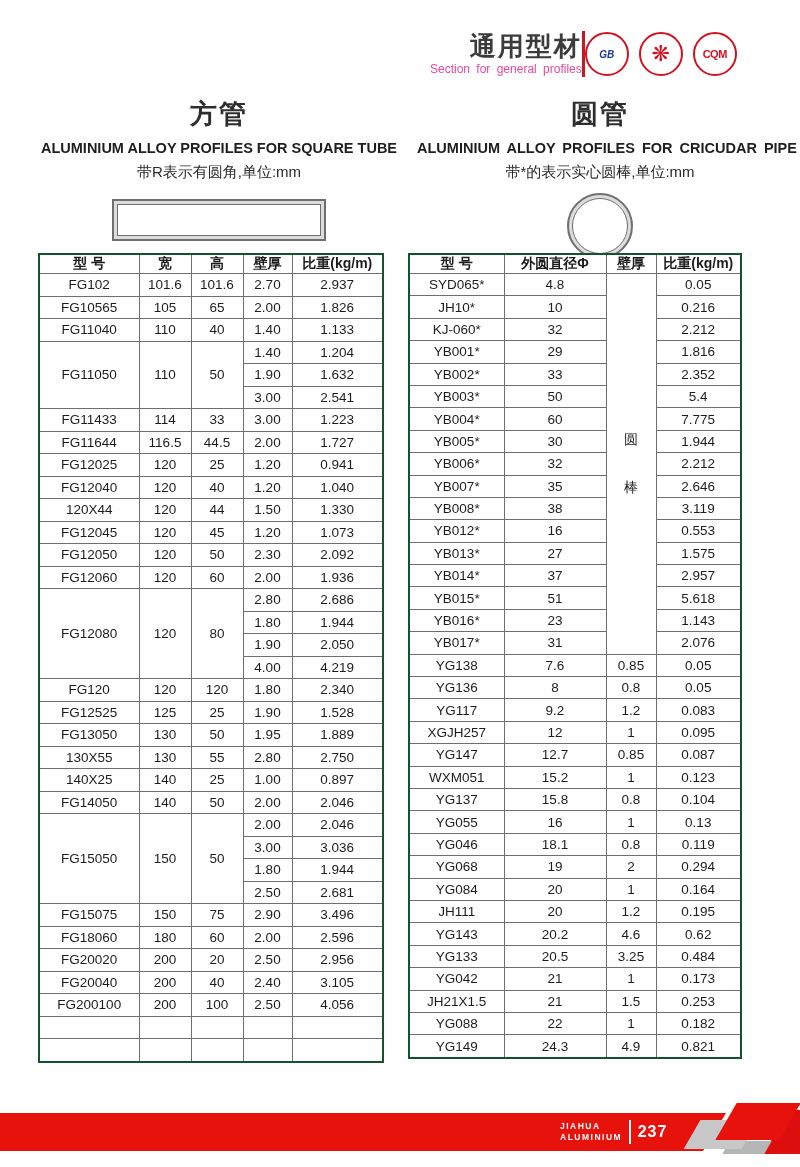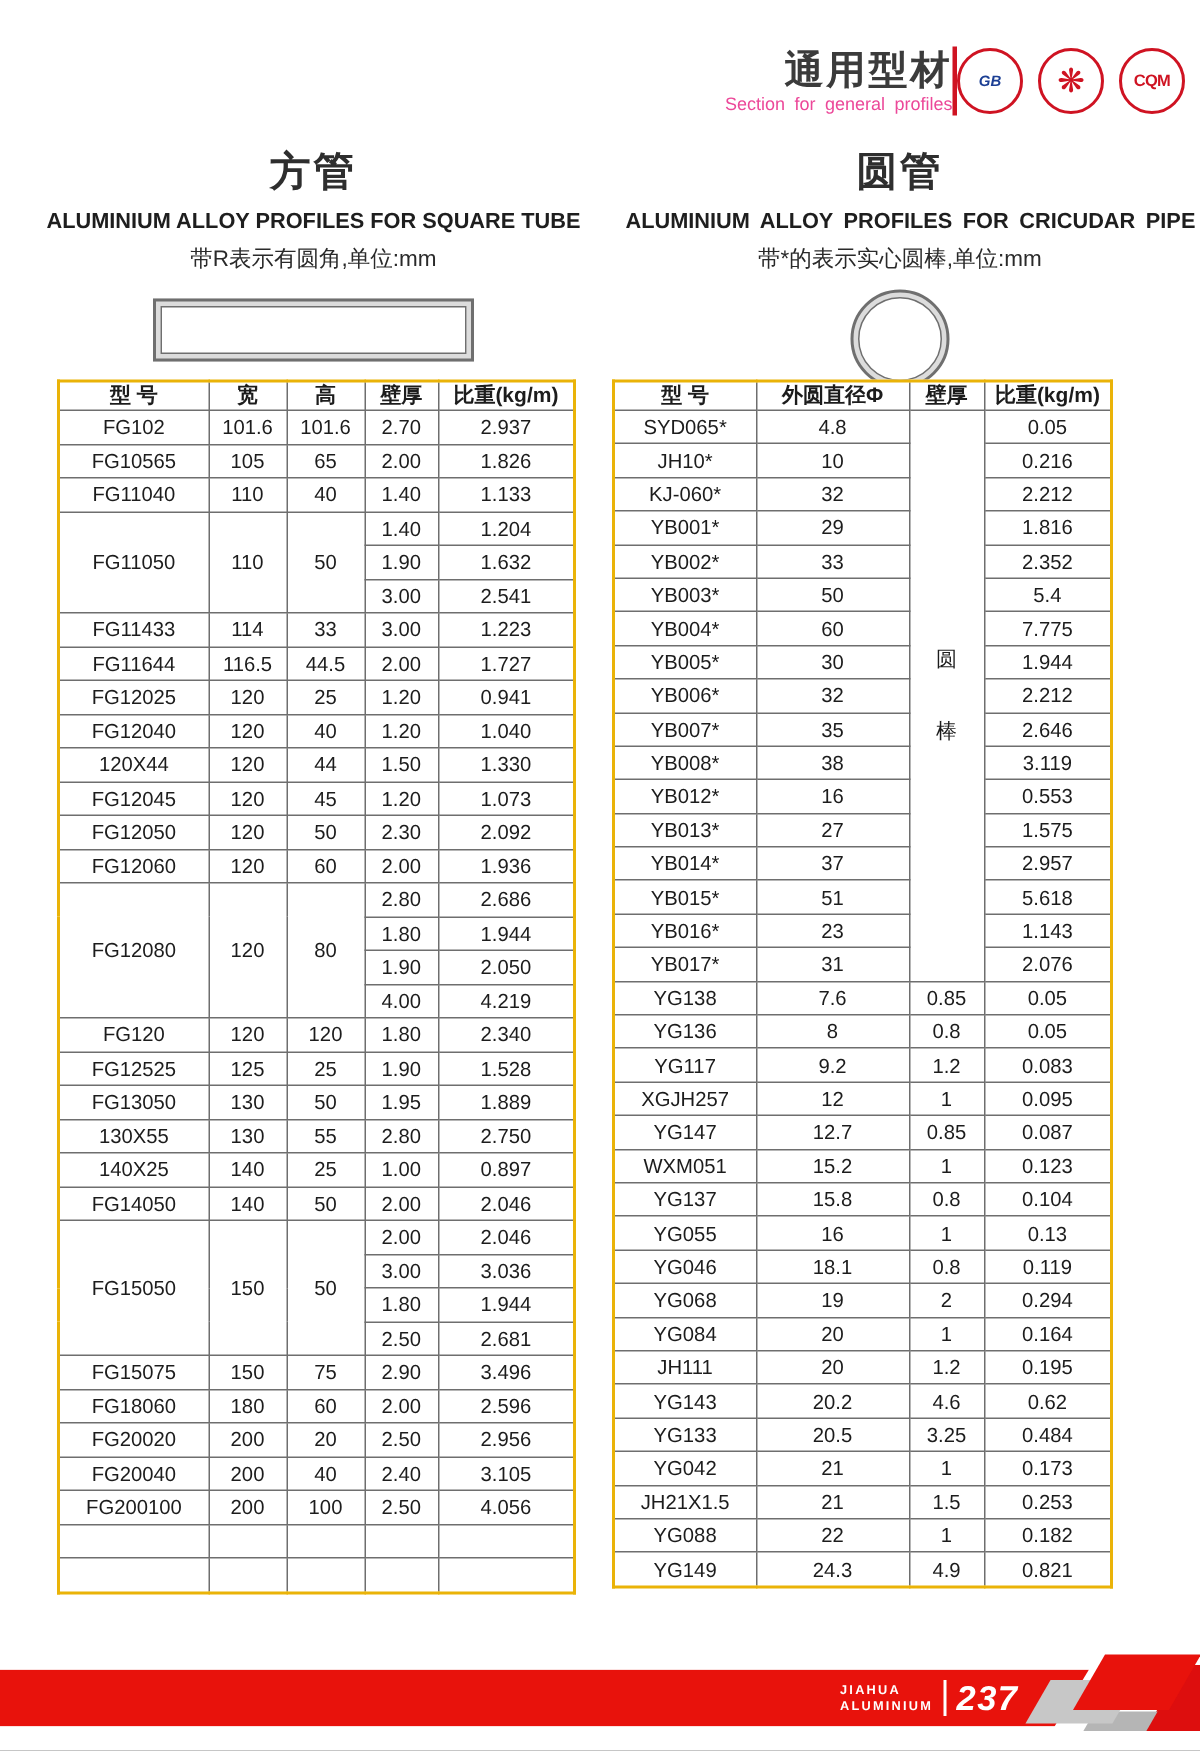--- a/index.html
+++ b/index.html
@@ -5,35 +5,35 @@
   * { margin:0; padding:0; box-sizing:border-box; }
   html,body { background:#9a9a9a; }
   body { font-family:"Liberation Sans", sans-serif; }
   .page {
     position:relative; width:800px; height:1167px; margin:0 auto;
     background:#ffffff; overflow:hidden; color:#1c1c1c;
   }
 
   
   .header { position:absolute; top:24px; left:430px; width:360px; height:60px;
-            display:flex; align-items:center; justify-content:flex-end; }
+            display:flex; align-items:center; }
   .header-title-block { text-align:right; line-height:1.05; }
   .header-title-cn { font-size:26px; font-weight:bold; color:#3b3b3b; letter-spacing:2px; }
   .header-title-en { font-size:12px; color:#ec4899; margin-top:3px; word-spacing:3px; }
   .header-divider { width:3px; height:46px; background:#cf1322; }
   .logos { display:flex; gap:10px; align-items:center; }
   .logo { width:44px; height:44px; border:2.5px solid #cf1322; border-radius:50%;
           display:flex; align-items:center; justify-content:center; background:#fff; }
   .logo-gb { color:#1c3f94; font-style:italic; font-weight:bold; font-size:10px; }
   .logo-flower { color:#cf1322; font-size:22px; line-height:1; }
   .logo-cqm { color:#cf1322; font-weight:bold; font-size:11px; letter-spacing:-0.5px; }
 
   
   .col { position:absolute; top:96px; text-align:center; }
-  .col-left  { left:30px;  width:358px; }
+  .col-left  { left:40px;  width:358px; }
   .col-right { left:417px; width:366px; }
   .sec-title { font-size:27px; color:#2e2e2e; letter-spacing:2px; font-weight:600; }
   .sec-sub   { font-size:14.5px; font-weight:bold; color:#1e1e1e; margin-top:8px; white-space:nowrap; }
   .col-right .sec-sub { word-spacing:3px; }
   .sec-note  { font-size:15px; color:#2a2a2a; margin-top:7px; }
 
   
   .diagram-square { margin:17px auto 0 auto; width:214px; height:42px;
                     border:2px solid #6f6f6f; background:#dcdcdc; padding:3px; }
   .diagram-square .inner { width:100%; height:100%; background:#ffffff; border:1.5px solid #6f6f6f; }
@@ -41,36 +41,36 @@
                     border:2px solid #6f6f6f; background:#dcdcdc; padding:3px; }
   .diagram-circle .inner { width:100%; height:100%; border-radius:50%;
                     background:#ffffff; border:1.5px solid #6f6f6f; }
 
   
   table.spec { position:absolute; border-collapse:collapse; table-layout:fixed;
                font-size:13.5px; color:#1c1c1c; background:#fff; }
   table.spec td, table.spec th { border:1px solid #6e6e6e; text-align:center;
                vertical-align:middle; padding:0 2px; overflow:hidden; white-space:nowrap; }
   table.spec th { font-weight:bold; font-size:14px; }
-  table.spec { border:2px solid #eab308; }
+  table.spec { border:2px solid #14532d; }
   #left-table  { top:253px; left:38px;  width:344px; height:810px; }
   #right-table { top:253px; left:408px; width:332px; height:806px; }
   .rod-cell-content { display:flex; flex-direction:column; align-items:center; gap:30px;
                       font-size:14px; color:#1c1c1c; }
 
   
   .footer-band { position:absolute; left:0; top:1113px; width:726px; height:38px;
                  background:#e8120c; z-index:1;
                  clip-path:polygon(0 0, 100% 0, calc(100% - 23px) 100%, 0 100%); }
   .footer-content { position:absolute; left:560px; top:1113px; height:38px; z-index:2;
                     display:flex; align-items:center; gap:7px; color:#ffffff; }
   .brand-lines { font-size:8.5px; font-weight:bold;
                  letter-spacing:1.5px; line-height:1.25; }
   .footer-sep { width:1.5px; height:24px; background:#ffffff; }
-  .page-number { font-size:23px; font-weight:bold; letter-spacing:1px;font-style:italic; }
+  .page-number { font-size:16px; font-weight:bold; letter-spacing:1px; }
   .shape { position:absolute; transform:skewX(-30deg); }
   .shape-gray1 { left:692px; top:1120px; width:58px; height:29px; background:#c7c7c7; z-index:3; }
   .shape-red1  { left:726px; top:1103px; width:64px; height:37px; background:#e8120c; z-index:4; }
   .shape-red2  { left:776px; top:1110px; width:50px; height:44px; background:#dd0e0e; z-index:2; }
   .shape-gray2 { left:726px; top:1141px; width:42px; height:13px; background:#b5b5b5; z-index:2; }
 </style>
 </head>
 <body>
 
 <div class="page">

